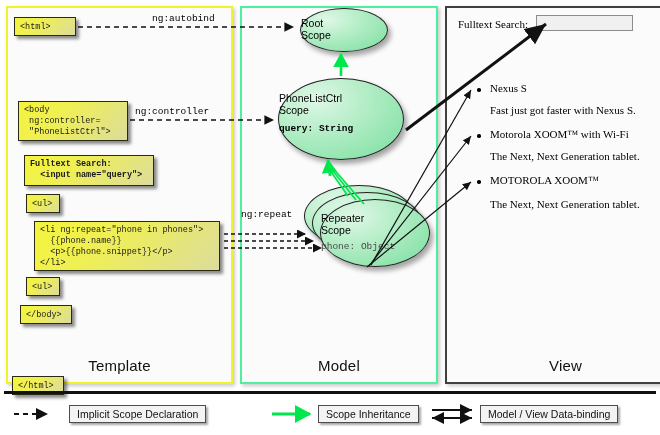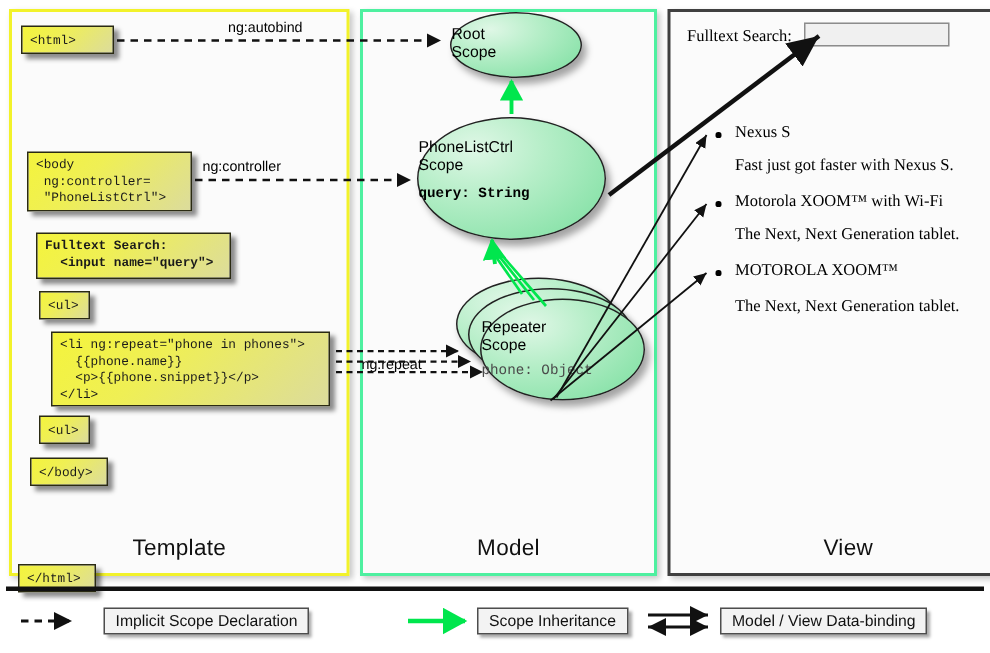--- a/index.html
+++ b/index.html
@@ -115,21 +115,21 @@
     position: absolute;
     width: 3.5px;
     height: 3.5px;
     background: #000;
     border-radius: 50%;
   }
 
   
   .edge-label {
     position: absolute;
-    font-family: Liberation Sans, sans-serif;
+    font-family: Liberation Mono, monospace;
     font-size: 9.5px;
     color: #000;
     white-space: nowrap;
     text-align: center;
   }
 
   
   #wires {
     position: absolute;
     left: 0; top: 0;
@@ -226,21 +226,21 @@
   <div class="view-bullet" style="left:477px; top:134px;"></div>
   <div class="view-item" style="left:490px; top:128px;">Motorola XOOM™  with Wi-Fi</div>
   <div class="view-item" style="left:490px; top:150px;">The Next, Next Generation tablet.</div>
 
   <div class="view-bullet" style="left:477px; top:180px;"></div>
   <div class="view-item" style="left:490px; top:174px;">MOTOROLA XOOM™</div>
   <div class="view-item" style="left:490px; top:198px;">The Next, Next Generation tablet.</div>
 
   <div class="edge-label" style="left:152px; top:13px;">ng:autobind</div>
   <div class="edge-label" style="left:135px; top:106px;">ng:controller</div>
-  <div class="edge-label" style="left:241px; top:238px;">ng:repeat</div>
+  <div class="edge-label" style="left:241px; top:209px;">ng:repeat</div>
 
   <svg id="wires" viewBox="0 0 660 435">
     <defs>
       <marker id="arrow-black" markerWidth="7" markerHeight="7" refX="6" refY="3" orient="auto">
         <path d="M0,0 L6,3 L0,6 z" fill="#111"></path>
       </marker>
       <marker id="arrow-black-thin" markerWidth="8" markerHeight="8" refX="7" refY="3.2" orient="auto">
         <path d="M0,0 L7,3.2 L0,6.4 z" fill="#111"></path>
       </marker>
       <marker id="arrow-green" markerWidth="6" markerHeight="6" refX="5" refY="3" orient="auto">

